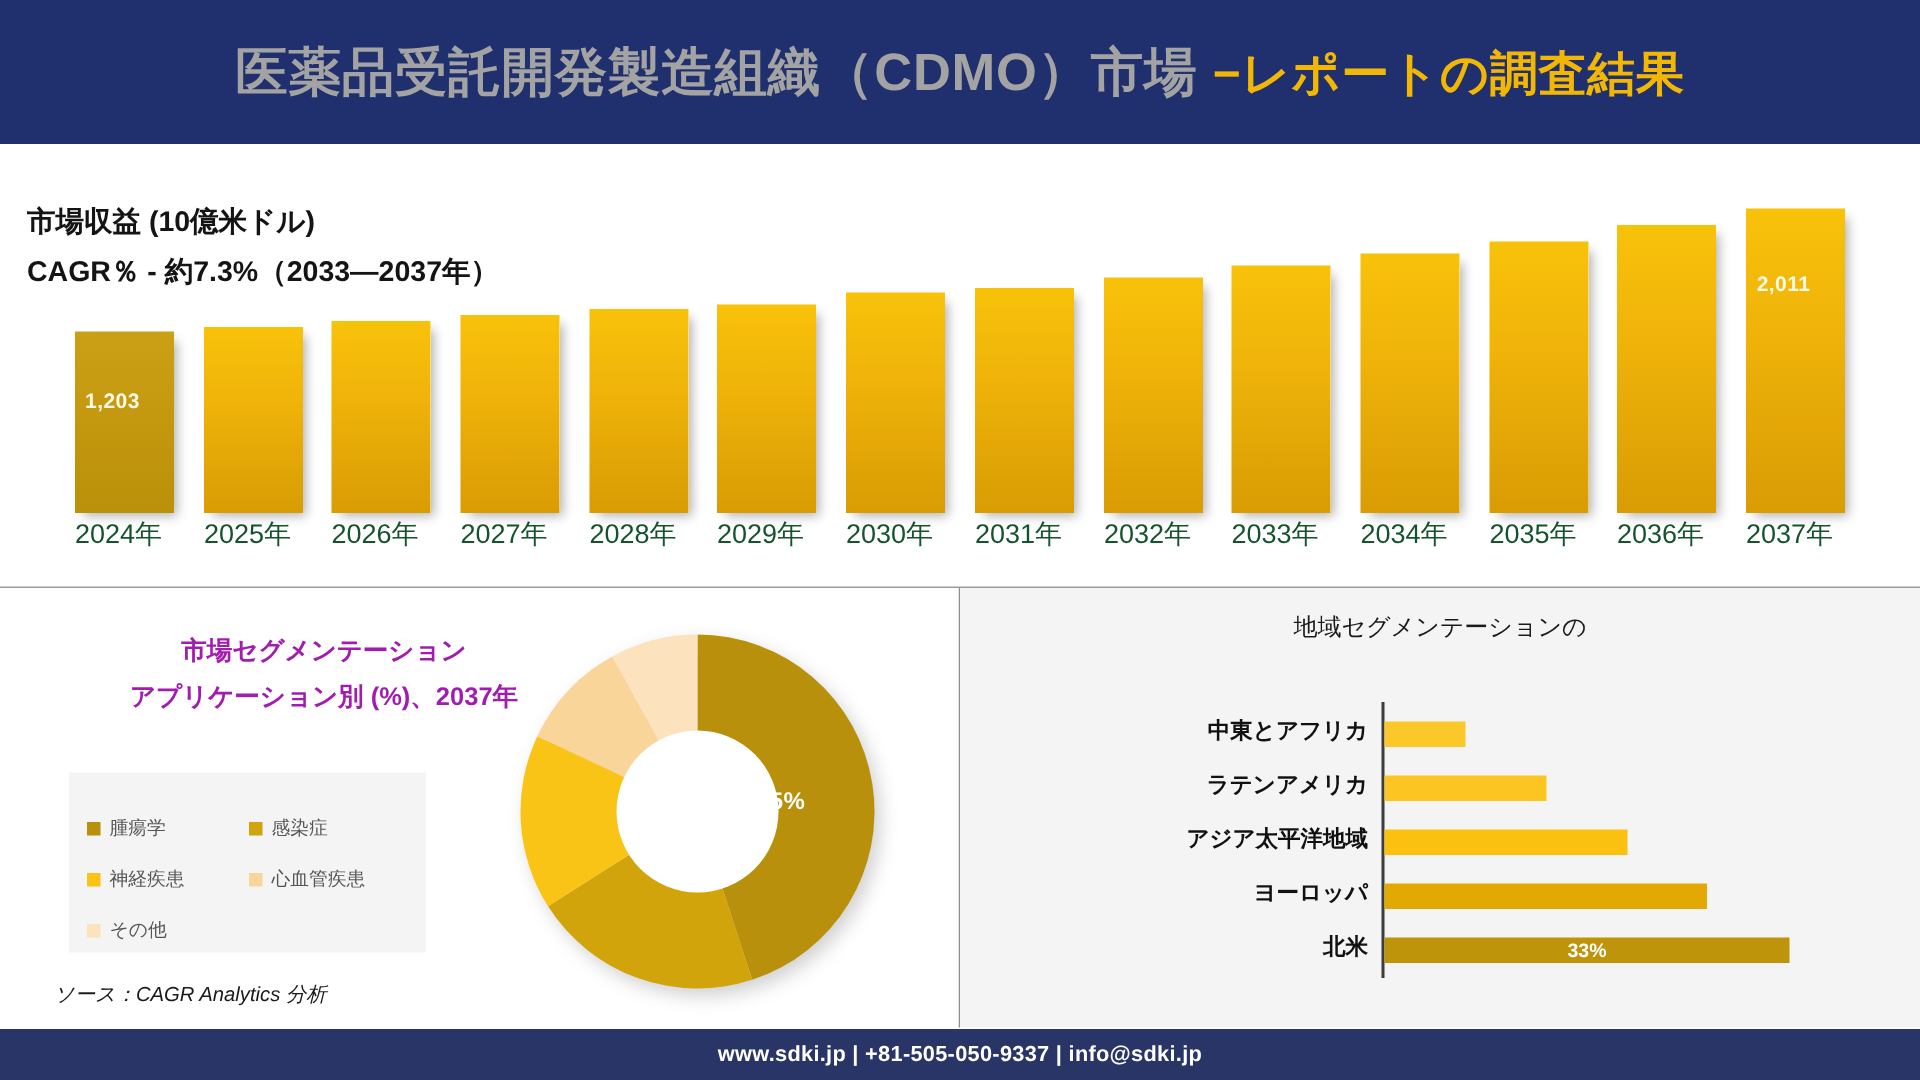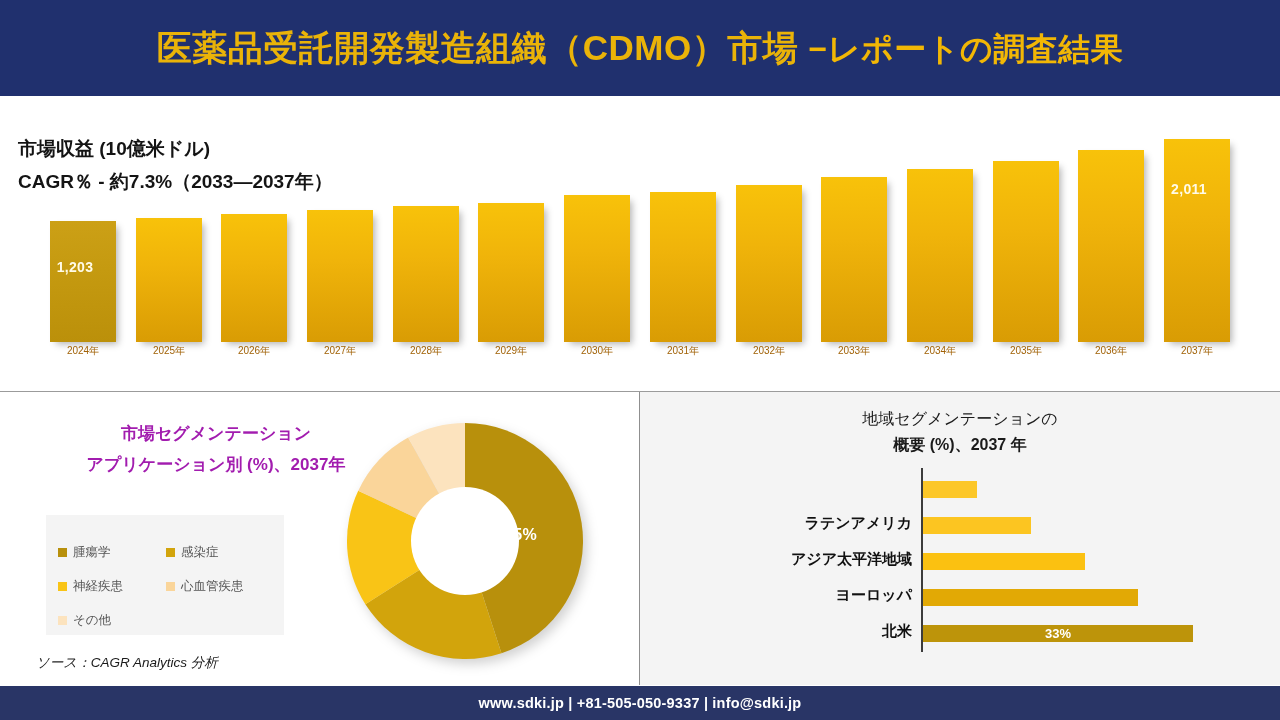--- a/index.html
+++ b/index.html
@@ -29,21 +29,21 @@
     display: flex;
     align-items: center;
     justify-content: center;
   }
   .header-title {
     font-size: 35px;
     font-weight: bold;
     letter-spacing: 0.5px;
     white-space: nowrap;
   }
-  .header-title .t-main { color: #eab308; }
+  .header-title .t-main { color: #a3a3a3; }
   .header-title .t-accent { color: #f2b705; font-size: 32px; }
 
   
   .subtitle-block {
     position: absolute;
     left: 18px; top: 134px;
     width: 520px;
   }
   .sub-line-1 {
     font-size: 19px;
@@ -98,23 +98,22 @@
 
   .bar-axis-labels {
     position: absolute;
     left: 40px; top: 344px;
     width: 1200px;
     height: 26px;
   }
   .bar-axis-label {
     position: absolute;
     width: 66px;
-    text-align: center;
-    font-size: 10px;
-    color: #a16207;
+    font-size: 18px;
+    color: #14532d;
   }
 
   
   .hdivider {
     position: absolute;
     left: 0; top: 391px;
     width: 1280px;
     height: 1px;
     background: #9b9b9b;
   }
@@ -404,25 +403,25 @@
       </svg>
       <span class="donut-pct">45%</span>
     </div>
 
     <div class="source-note">ソース：CAGR Analytics 分析</div>
   </div>
 
   <div class="panel-right">
     <div class="region-title">
       <div>地域セグメンテーションの</div>
-      <div><b>概要 (%)、2037 年</b></div>
     </div>
     <div class="region-axis"></div>
     <div id="region-rows">
         <div class="region-row" style="top: 80px;">
+          <div class="region-label">中東とアフリカ</div>
           <div class="region-bar" style="width: 54px; background: rgb(252, 199, 40);"></div>
         </div>
         <div class="region-row" style="top: 116px;">
           <div class="region-label">ラテンアメリカ</div>
           <div class="region-bar" style="width: 108px; background: rgb(252, 197, 33);"></div>
         </div>
         <div class="region-row" style="top: 152px;">
           <div class="region-label">アジア太平洋地域</div>
           <div class="region-bar" style="width: 162px; background: rgb(251, 193, 17);"></div>
         </div>

